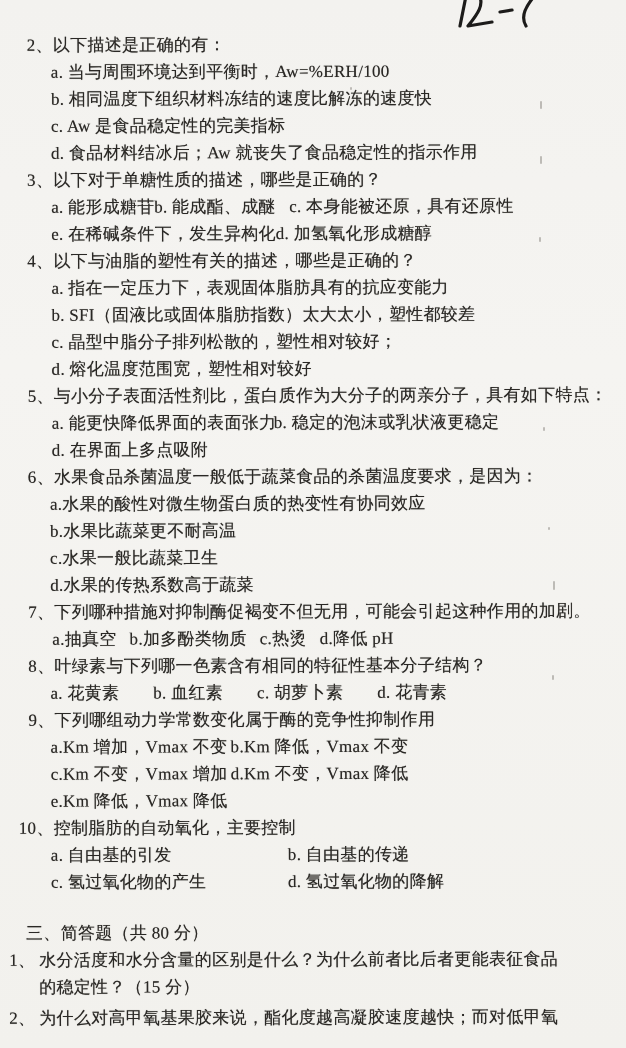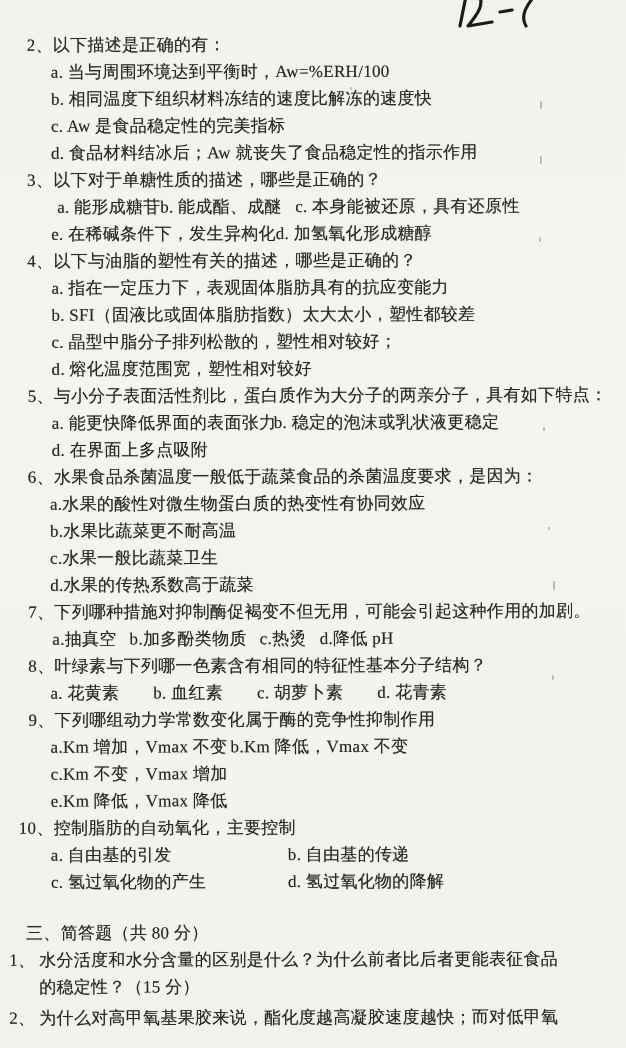--- a/index.html
+++ b/index.html
@@ -20,21 +20,21 @@
     white-space:nowrap;
     text-shadow:0 0 0.7px rgba(40,38,35,0.55);
   }
   .q{padding-left:28px;}
   .q .num{display:inline-block;min-width:25px;}
   .q10{padding-left:18px;}
   .opt{padding-left:52px;}
   .opt-tight{padding-left:50px;}
   .cols{display:flex;}
   .seg{display:inline-block;}
-  .w103{width:103px;margin-left:6px;}
+  .w103{width:103px;}
   .w135{width:135px;}
   .w183{width:183px;}
   .w222{width:222px;}
   .w180{width:180px;}
   .w237{width:237px;}
   .gap10{gap:10px;}
   .gap13{gap:13px;}
   .gap34{gap:34px;}
   .sa-h{padding-left:25px;margin-top:24px;}
   .sa{position:relative;padding-left:38px;}
@@ -132,20 +132,21 @@
       <span class="seg">d. 花青素</span>
     </div>
 
     <div class="line q"><span class="num">9、</span><span>下列哪组动力学常数变化属于酶的竞争性抑制作用</span></div>
     <div class="line opt-tight cols">
       <span class="seg w180">a.Km 增加，Vmax 不变</span>
       <span class="seg">b.Km 降低，Vmax 不变</span>
     </div>
     <div class="line opt-tight cols">
       <span class="seg w180">c.Km 不变，Vmax 增加</span>
+      <span class="seg">d.Km 不变，Vmax 降低</span>
     </div>
     <div class="line opt-tight">e.Km 降低，Vmax 降低</div>
 
     <div class="line q q10"><span class="num">10、</span><span>控制脂肪的自动氧化，主要控制</span></div>
     <div class="line opt-tight cols">
       <span class="seg w237">a. 自由基的引发</span>
       <span class="seg">b. 自由基的传递</span>
     </div>
     <div class="line opt-tight cols">
       <span class="seg w237">c. 氢过氧化物的产生</span>

